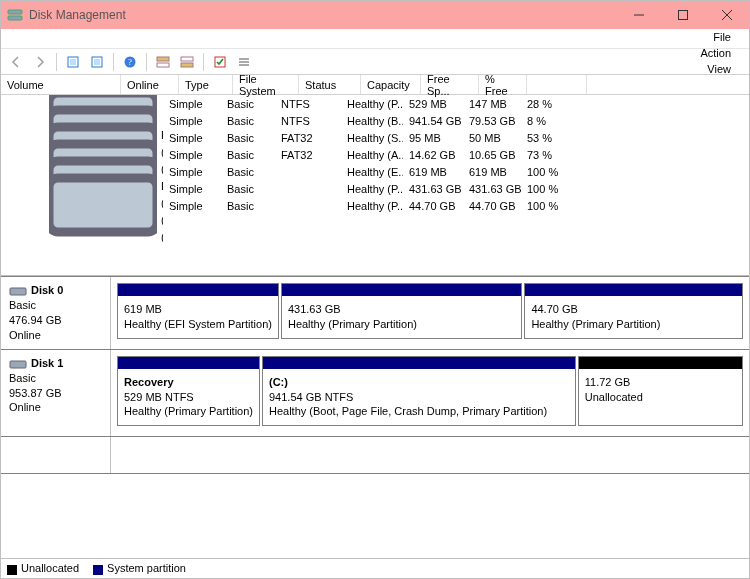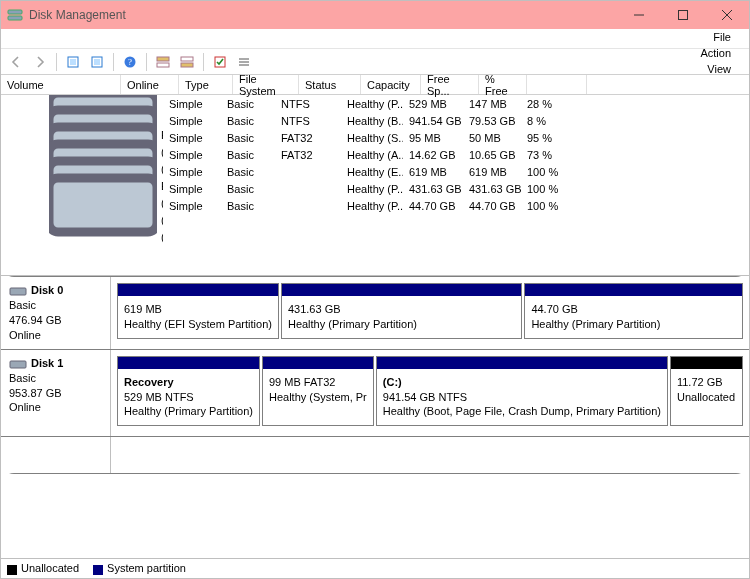--- a/index.html
+++ b/index.html
@@ -19,21 +19,21 @@
   .grid { border-bottom: 1px solid #bfbfbf; }
   .grid-head, .grid-row { display: flex; align-items: center; height: 17px; }
   .grid-head { background: #fff; border-bottom: 1px solid #d0d0d0; height: 20px; }
   .grid-head .cell { border-right: 1px solid #e0e0e0; height: 100%; display: flex; align-items: center; padding: 0 6px; color: #000; }
   .grid-row .cell { padding: 0 6px; white-space: nowrap; overflow: hidden; text-overflow: clip; }
   .vol-icon { width: 12px; height: 8px; margin-right: 4px; flex: 0 0 12px; }
   .c0 { width: 120px; } .c1 { width: 58px; } .c2 { width: 54px; } .c3 { width: 66px; }
   .c4 { width: 62px; } .c5 { width: 60px; } .c6 { width: 58px; } .c7 { width: 48px; }
   .c8 { flex: 0 0 auto; width: 60px; }
   .grid-body { height: 180px; overflow: auto; padding-left: 42px; }
-  .graph-area { overflow: hidden; border-radius: 13px; }
+  .graph-area { overflow: hidden; }
   .disk-row { display: flex; border-top: 1px solid #7f7f7f; }
   .disk-label { width: 110px; padding: 6px 8px; border-right: 1px solid #bfbfbf; font-size: 11px; line-height: 1.35; }
   .disk-label .icon { display:inline-block; width:18px; height:14px; vertical-align:middle; margin-right:4px;}
   .disk-label b { font-weight: 600; }
   .disk-parts { flex: 1; display: flex; gap: 2px; padding: 6px 6px 10px 6px; }
   .part { border: 1px solid #7f7f7f; display: flex; flex-direction: column; font-size: 11px; }
   .part .bar { height: 12px; background: #000080; width: 100%; }
   .part .bar.unalloc { background: #000; }
   .part .body { padding: 6px 6px; line-height: 1.35; white-space: nowrap; overflow: hidden; }
   .part .body b { font-weight: 600; }
@@ -186,21 +186,21 @@
           <div class="grid-row">
             <div class="cell c0"><span class="vol-icon"><svg viewBox="0 0 12 8">
                   <rect x="0" y="1" width="12" height="6" rx="1" fill="#bcc8d4" stroke="#667"></rect>
                 </svg></span><span>(Disk 1 partition 2)</span></div>
             <div class="cell c1">Simple</div>
             <div class="cell c2">Basic</div>
             <div class="cell c3">FAT32</div>
             <div class="cell c4">Healthy (S...</div>
             <div class="cell c5">95 MB</div>
             <div class="cell c6">50 MB</div>
-            <div class="cell c7">95 %</div>
+            <div class="cell c7">53 %</div>
           </div>
           <div class="grid-row">
             <div class="cell c0"><span class="vol-icon"><svg viewBox="0 0 12 8">
                   <rect x="0" y="1" width="12" height="6" rx="1" fill="#bcc8d4" stroke="#667"></rect>
                 </svg></span><span>ESD-USB (E:)</span></div>
             <div class="cell c1">Simple</div>
             <div class="cell c2">Basic</div>
             <div class="cell c3">FAT32</div>
             <div class="cell c4">Healthy (A...</div>
             <div class="cell c5">14.62 GB</div>
@@ -280,24 +280,20 @@
               </svg></span><b>Disk 1</b><br>
           <span>Basic</span><br>
           <span>953.87 GB</span><br>
           <span>Online</span>
         </div>
         <div class="disk-parts" id="disk1-parts">
             <div class="part" style="flex: 14 1 0px;">
               <div class="bar"></div>
               <div class="body"><b>Recovery</b><br><span>529 MB NTFS</span><br><span>Healthy (Primary Partition)</span></div>
             </div>
-            <div class="part" style="flex: 13 1 0px;">
-              <div class="bar"></div>
-              <div class="body"><span>99 MB FAT32</span><br><span>Healthy (System, Pr</span></div>
-            </div>
             <div class="part" style="flex: 42 1 0px;">
               <div class="bar"></div>
               <div class="body"><b>(C:)</b><br><span>941.54 GB NTFS</span><br><span>Healthy (Boot, Page File, Crash Dump, Primary Partition)</span></div>
             </div>
             <div class="part" style="flex: 22 1 0px;">
               <div class="bar unalloc"></div>
               <div class="body"><span>11.72 GB</span><br><span>Unallocated</span></div>
             </div>
           </div>
       </div>

